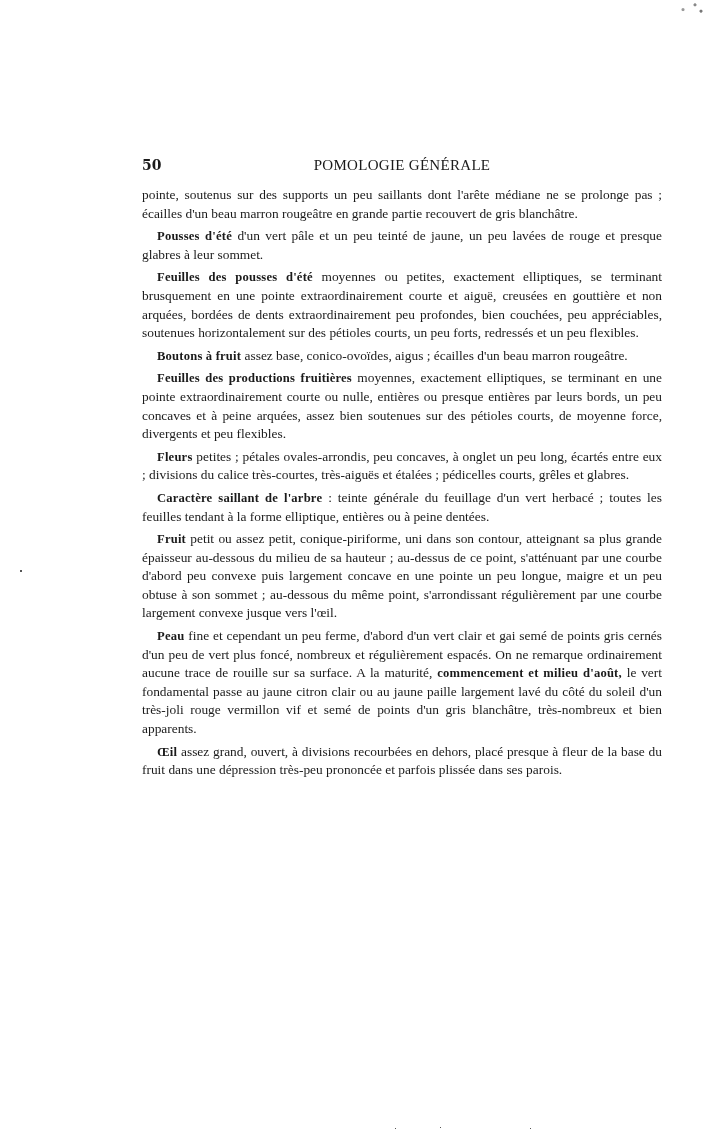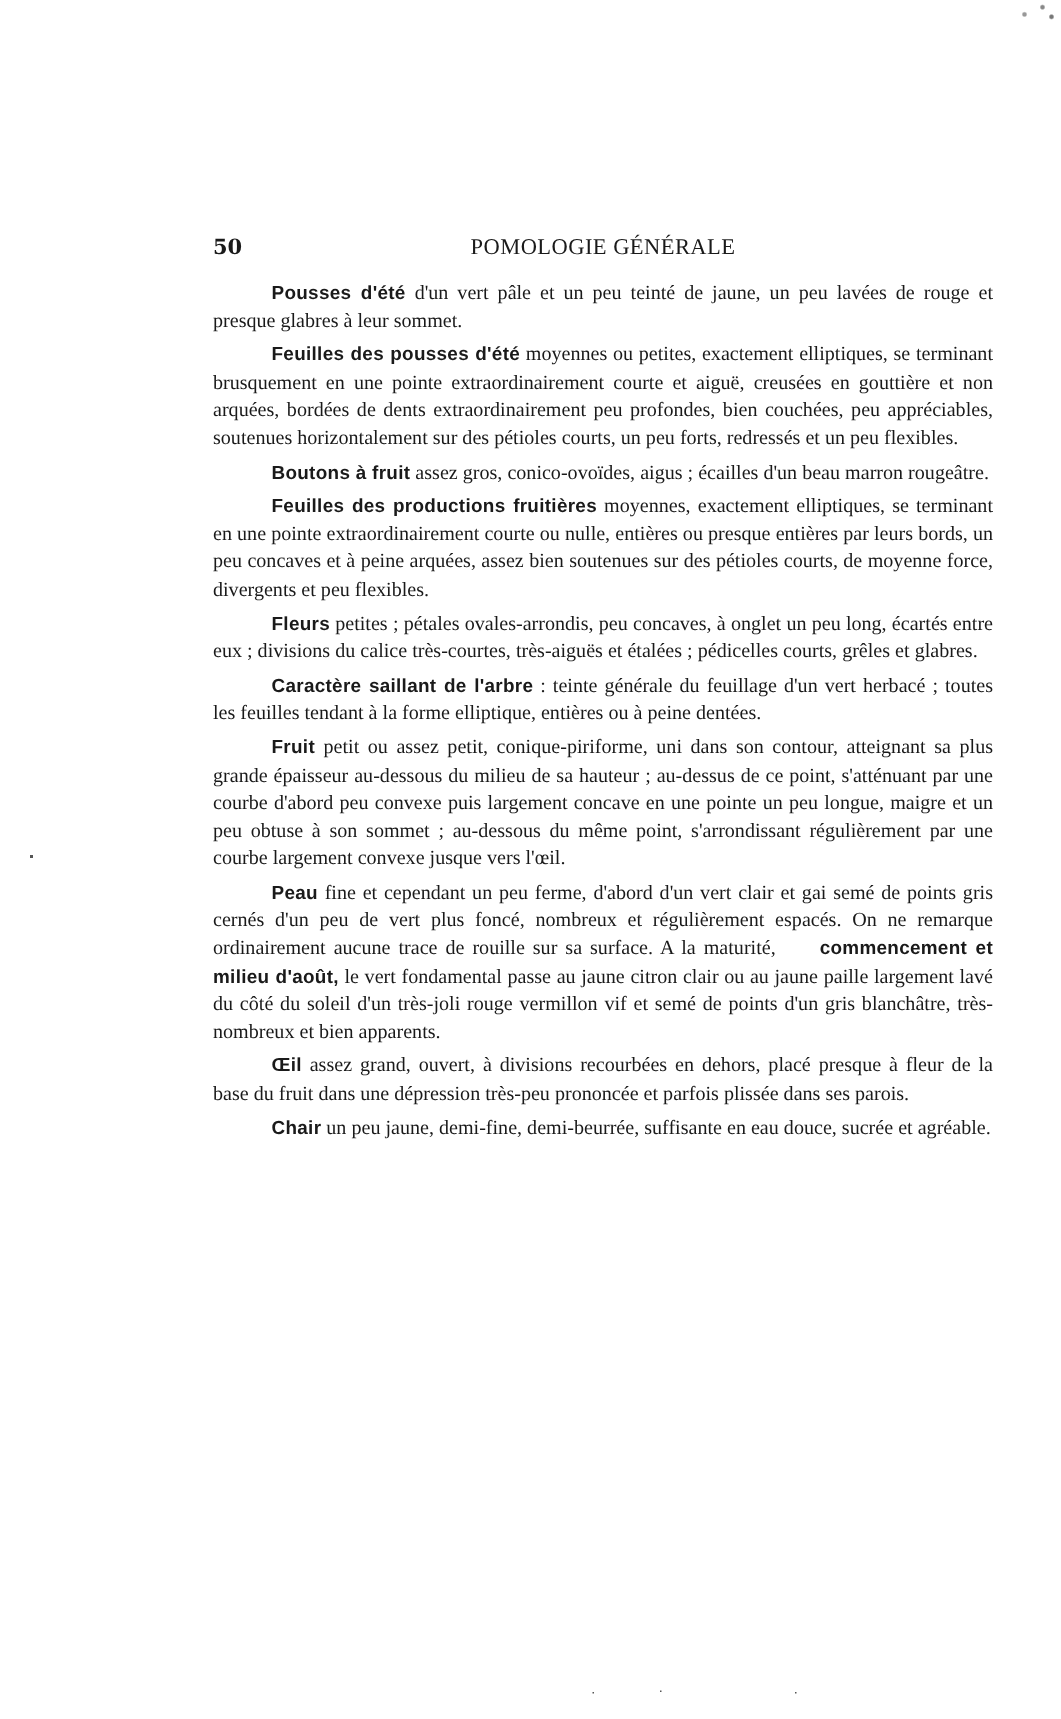--- a/index.html
+++ b/index.html
@@ -7,21 +7,21 @@
     width: 707px; height: 1146px; background: #ffffff; position: relative; overflow: hidden;
     font-family: "DejaVu Serif", "Liberation Serif", serif; color: #1a1a1a;
   }
   .page { position: absolute; left: 142px; top: 157px; width: 520px; }
   .header { position: relative; height: 22px; font-size: 14px; font-weight: bold; }
   .page-num { position: absolute; left: 0; top: 0; }
   .running-title { position: absolute; left: 0; right: 0; text-align: center; top: 0; letter-spacing: 0.3px; font-weight: normal; font-family: "Liberation Serif", serif; font-size: 15px; }
   .body { margin-top: 7px; font-size: 13.4px; line-height: 18.6px; text-align: justify; font-family: "Liberation Serif", serif; }
   p { margin: 0 0 4px 0; text-indent: 15px; }
   p.cont { text-indent: 0; }
-  .kw { font-family: Liberation Sans, sans-serif; font-weight: bold; font-size: 12.6px; letter-spacing: 0.2px; margin-left: 24px; }
+  .kw { font-family: Liberation Serif, serif; font-weight: bold; font-size: 12.6px; letter-spacing: 0.2px; }
   .speck { position: absolute; background: #555; width: 2px; height: 2px; }
   .noise { position: absolute; right: 0; top: 0; width: 40px; height: 16px;
            background: radial-gradient(circle at 70% 30%, #888 0 1px, transparent 2px),
                        radial-gradient(circle at 40% 60%, #999 0 1px, transparent 2px),
                        radial-gradient(circle at 85% 70%, #777 0 1px, transparent 2px); }
 </style>
 </head>
 <body>
 
 <div class="noise"></div>
@@ -30,24 +30,24 @@
 <div class="speck" style="left:440px;top:1127px;width:1px;height:1px;"></div>
 <div class="speck" style="left:530px;top:1128px;width:1px;height:1px;"></div>
 
 <div class="page">
   <div class="header">
     <span class="page-num">50</span>
     <span class="running-title">POMOLOGIE GÉNÉRALE</span>
   </div>
 
   <div class="body">
+    <p class="cont"><span>pointe, soutenus sur des supports un peu saillants dont l'arête médiane ne se prolonge pas ; écailles d'un beau marron rougeâtre en grande partie recouvert de gris blanchâtre.</span></p>
     <p><span class="kw">Pousses d'été</span><span> d'un vert pâle et un peu teinté de jaune, un peu lavées de rouge et presque glabres à leur sommet.</span></p>
     <p><span class="kw">Feuilles des pousses d'été</span><span> moyennes ou petites, exactement elliptiques, se terminant brusquement en une pointe extraordinairement courte et aiguë, creusées en gouttière et non arquées, bordées de dents extraordinairement peu profondes, bien couchées, peu appréciables, soutenues horizontalement sur des pétioles courts, un peu forts, redressés et un peu flexibles.</span></p>
-    <p><span class="kw">Boutons à fruit</span><span> assez gros, conico-ovoïdes, aigus ; écailles d'un beau marron rougeâtre.</span></p>
+    <p><span class="kw">Boutons à fruit</span><span> assez base, conico-ovoïdes, aigus ; écailles d'un beau marron rougeâtre.</span></p>
     <p><span class="kw">Feuilles des productions fruitières</span><span> moyennes, exactement elliptiques, se terminant en une pointe extraordinairement courte ou nulle, entières ou presque entières par leurs bords, un peu concaves et à peine arquées, assez bien soutenues sur des pétioles courts, de moyenne force, divergents et peu flexibles.</span></p>
     <p><span class="kw">Fleurs</span><span> petites ; pétales ovales-arrondis, peu concaves, à onglet un peu long, écartés entre eux ; divisions du calice très-courtes, très-aiguës et étalées ; pédicelles courts, grêles et glabres.</span></p>
     <p><span class="kw">Caractère saillant de l'arbre</span><span> : teinte générale du feuillage d'un vert herbacé ; toutes les feuilles tendant à la forme elliptique, entières ou à peine dentées.</span></p>
     <p><span class="kw">Fruit</span><span> petit ou assez petit, conique-piriforme, uni dans son contour, atteignant sa plus grande épaisseur au-dessous du milieu de sa hauteur ; au-dessus de ce point, s'atténuant par une courbe d'abord peu convexe puis largement concave en une pointe un peu longue, maigre et un peu obtuse à son sommet ; au-dessous du même point, s'arrondissant régulièrement par une courbe largement convexe jusque vers l'œil.</span></p>
     <p><span class="kw">Peau</span><span> fine et cependant un peu ferme, d'abord d'un vert clair et gai semé de points gris cernés d'un peu de vert plus foncé, nombreux et régulièrement espacés. On ne remarque ordinairement aucune trace de rouille sur sa surface. A la maturité, </span><span class="kw">commencement et milieu d'août,</span><span> le vert fondamental passe au jaune citron clair ou au jaune paille largement lavé du côté du soleil d'un très-joli rouge vermillon vif et semé de points d'un gris blanchâtre, très-nombreux et bien apparents.</span></p>
     <p><span class="kw">Œil</span><span> assez grand, ouvert, à divisions recourbées en dehors, placé presque à fleur de la base du fruit dans une dépression très-peu prononcée et parfois plissée dans ses parois.</span></p>
-    <p><span class="kw">Chair</span><span> un peu jaune, demi-fine, demi-beurrée, suffisante en eau douce, sucrée et agréable.</span></p>
   </div>
 </div>
 
 </body></html>

